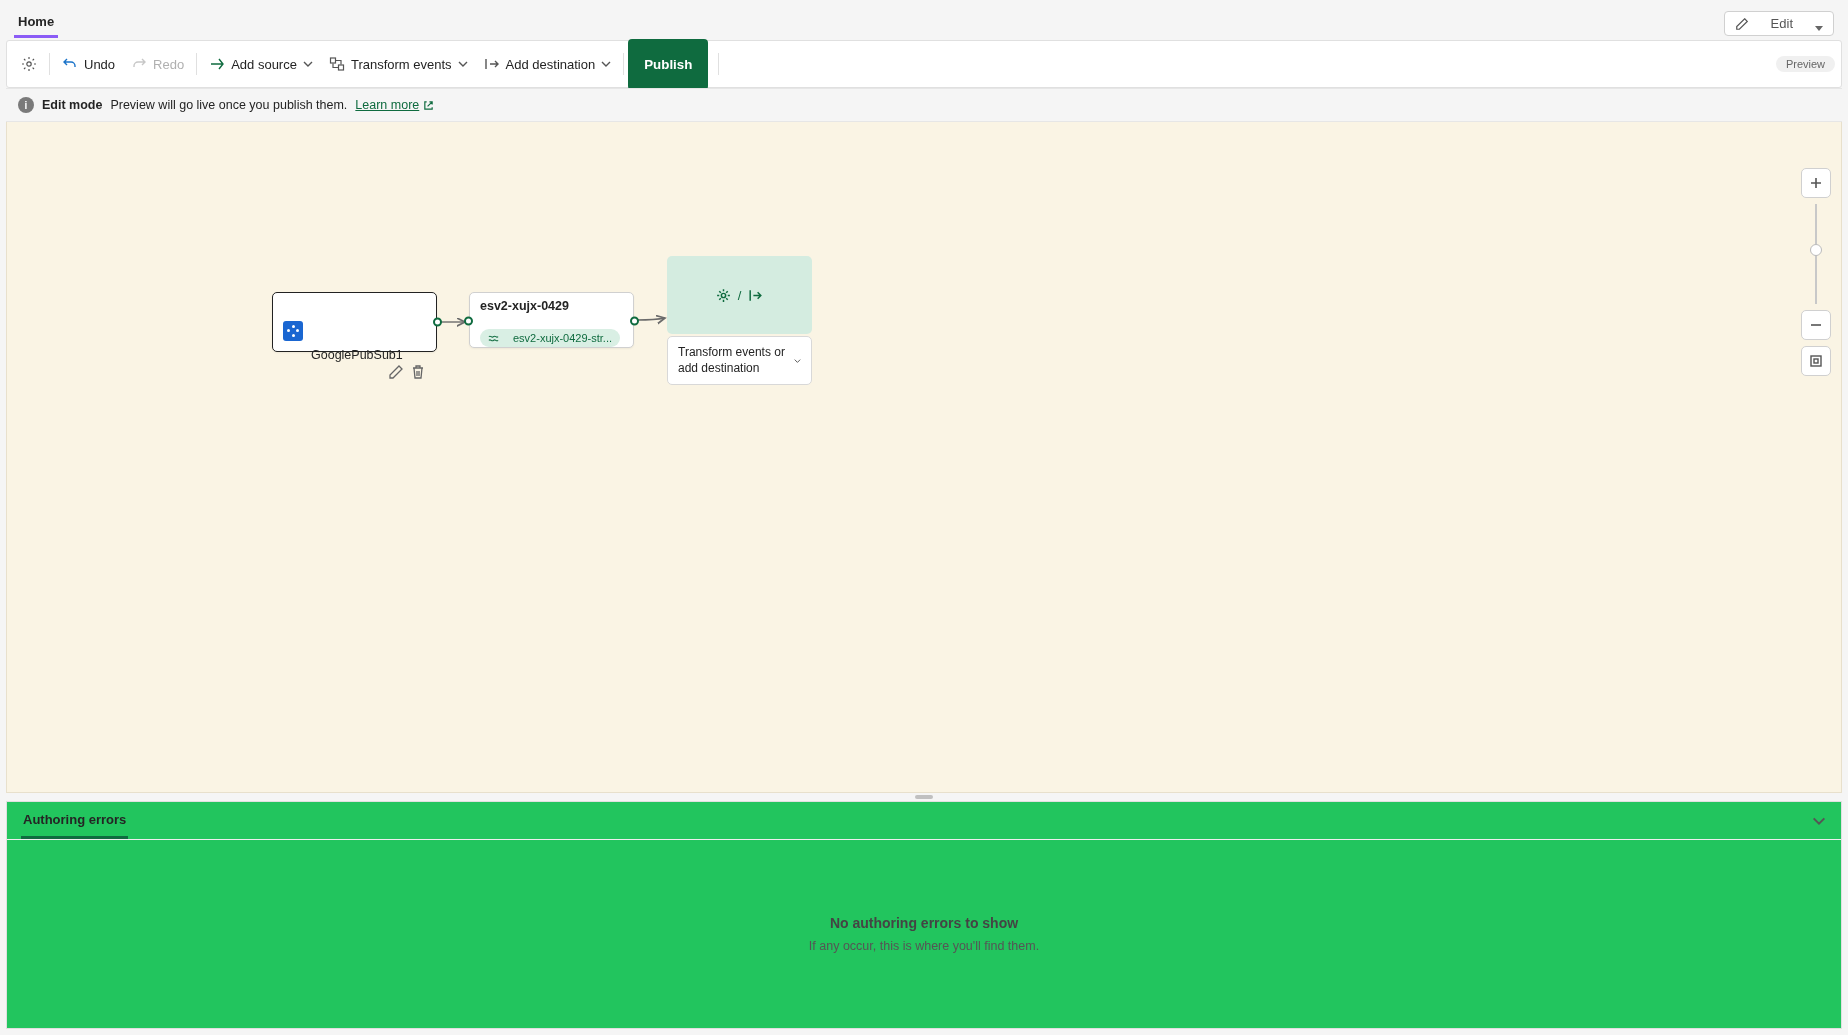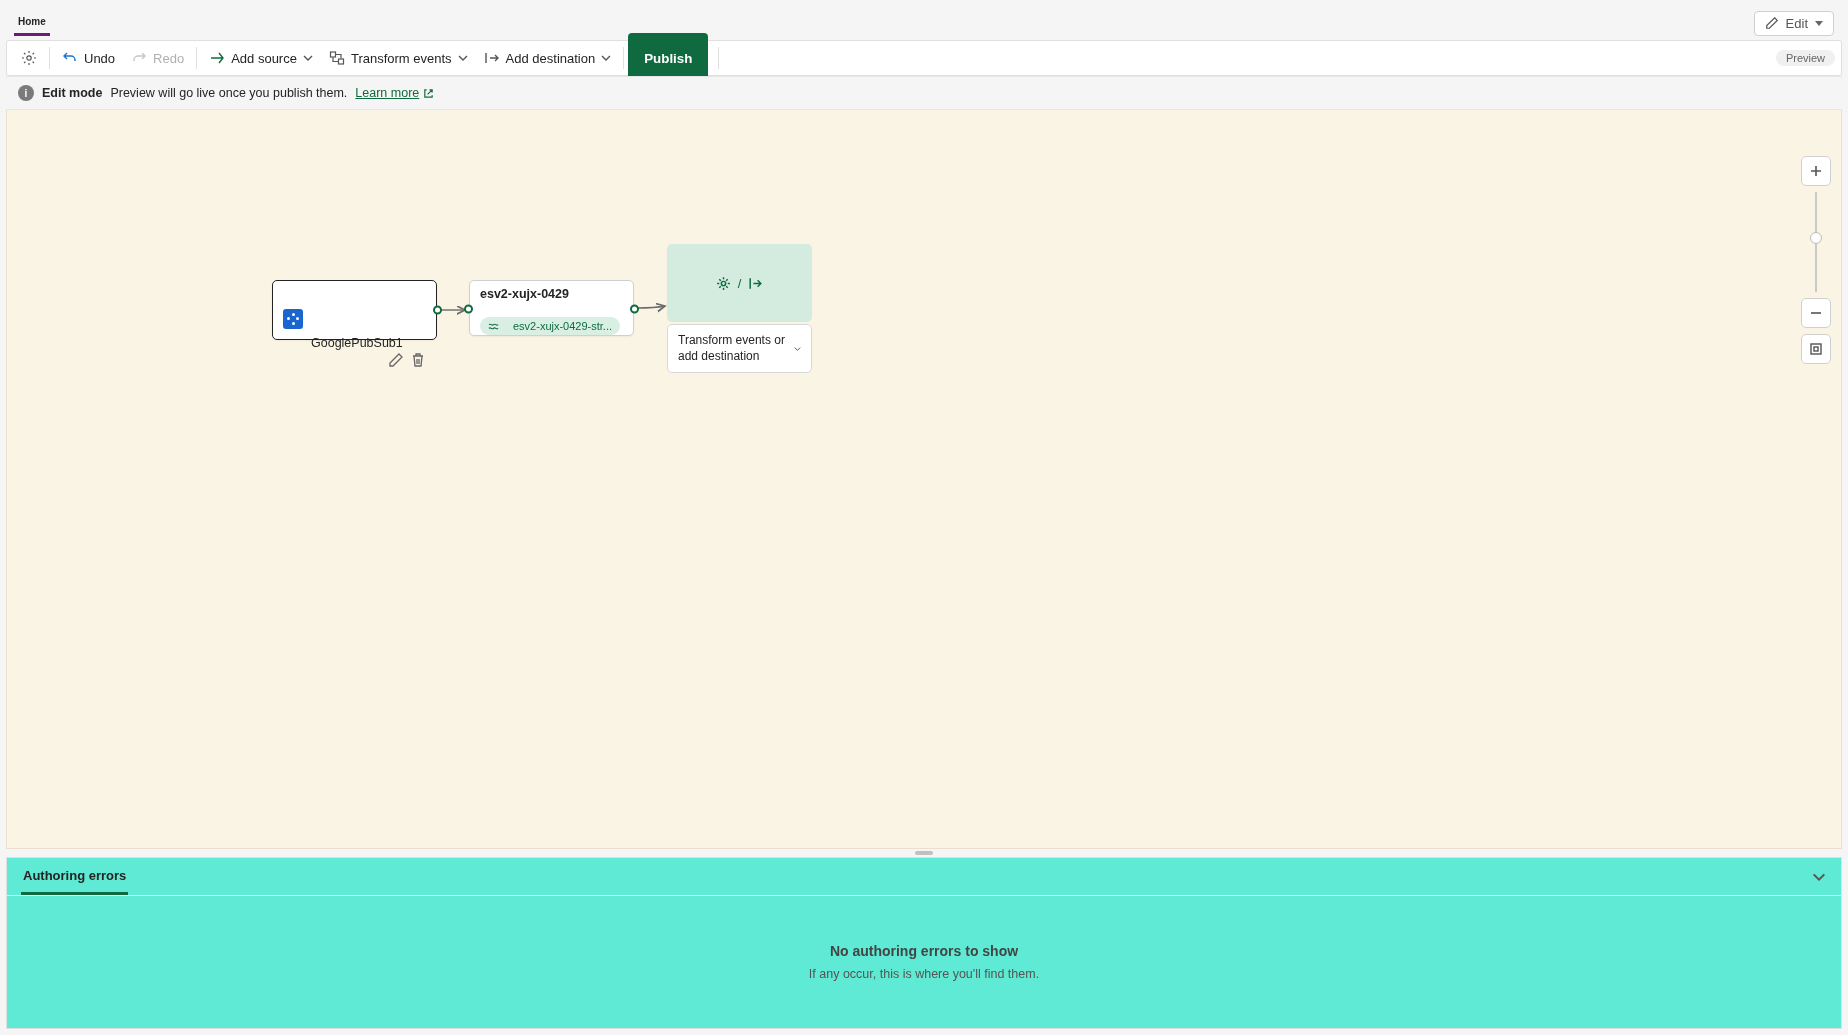--- a/index.html
+++ b/index.html
@@ -1,27 +1,27 @@
 <!DOCTYPE html>
 <html><head>
 <meta charset="utf-8">
 <style>
   * { box-sizing: border-box; margin: 0; padding: 0; }
   html, body { width: 100%; height: 100%; font-family: "Segoe UI", Tahoma, sans-serif; font-size: 13px; color: #242424; background: #f5f5f5; }
   .app { display: flex; flex-direction: column; width: 100%; height: 100vh; background: #f5f5f5; padding: 6px; }
 
   
   .tabs-row { display: flex; align-items: center; justify-content: space-between; height: 34px; padding: 0 8px; }
-  .tab-home { font-weight: 600; font-size: 10px; padding: 6px 4px; border-bottom: 3px solid #701a75; }
-  .edit-dd { display: flex; align-items: center; gap: 7px; border: 1px solid #d0d0d0; background: #fff; border-radius: 4px; padding: 4px 10px; cursor: pointer; color:#555;}
+  .tab-home { font-weight: 600; font-size: 13px; padding: 6px 4px; border-bottom: 3px solid #8b5cf6; }
+  .edit-dd { display: flex; align-items: flex-end; gap: 22px; border: 1px solid #d0d0d0; background: #fff; border-radius: 4px; padding: 4px 10px; cursor: pointer; color:#555;}
   .edit-dd svg { width: 14px; height: 14px; }
   .caret-down { width: 0; height: 0; border-left: 4px solid transparent; border-right: 4px solid transparent; border-top: 5px solid #666; }
 
   
-  .toolbar { display: flex; align-items: center; height: 36px; background: #fff; border: 1px solid #e0e0e0; border-radius: 3px; padding: 0 6px; margin: 0; }
+  .toolbar { display: flex; align-items: center; height: 48px; background: #fff; border: 1px solid #e0e0e0; border-radius: 3px; padding: 0 6px; margin: 0; }
   .tb-btn { display: flex; align-items: center; gap: 6px; padding: 6px 8px; border: none; background: transparent; cursor: pointer; font-size: 13px; color: #242424; border-radius: 3px; }
   .tb-btn.disabled { color: #b0b0b0; cursor: default; }
   .tb-sep { width: 1px; height: 22px; background: #e0e0e0; margin: 0 4px; }
   .tb-icon { width: 16px; height: 16px; flex: 0 0 auto; }
   .chev { width: 10px; height: 10px; }
   .publish-btn { background: #0f6b3f; color: #fff; font-weight: 600; padding: 18px 16px; border: none; border-radius: 4px; cursor: pointer; }
   .tb-spacer { flex: 1; }
   .preview-pill { font-size: 11px; color: #666; background: #f0f0f0; border-radius: 10px; padding: 2px 10px; }
 
   
@@ -75,21 +75,21 @@
   .zoom-btn { width:30px; height:30px; border:1px solid #d0d0d0; background:#fff; border-radius:5px; display:flex; align-items:center; justify-content:center; cursor:pointer; color:#555;}
   .zoom-track { width:2px; height:100px; background:#c8c8c8; position:relative; margin:6px 0;}
   .zoom-thumb { position:absolute; left:-5px; top:40px; width:12px; height:12px; border:1px solid #bbb; background:#fff; border-radius:50%;}
   .zoom-btn + .zoom-btn{margin-top:6px;}
 
   
   .resize-handle { height:8px; background:transparent; display:flex; align-items:center; justify-content:center; cursor:row-resize;}
   .resize-handle .grip{ width:18px; height:4px; background:#c0c0c0; border-radius:2px;}
 
   
-  .panel { background:#5eead4; border:1px solid #e0e0e0; display:flex; flex-direction:column; height:172px;}
+  .panel { background:#22c55e; border:1px solid #e0e0e0; display:flex; flex-direction:column; height:228px;}
   .panel-tabs { display:flex; align-items:center; justify-content:space-between; padding:0 14px; height:38px; border-bottom:1px solid #eee;}
   .panel-tab { font-size:13px; font-weight:600; padding:9px 2px; border-bottom:3px solid #0f6b3f;}
   .panel-body { flex:1; display:flex; flex-direction:column; align-items:center; justify-content:center; gap:8px; color:#444;}
   .panel-body .hd { font-weight:600; font-size:14px;}
   .panel-body .sub { font-size:12.5px; color:#555;}
   .collapse-chev{cursor:pointer;color:#555;}
 </style>
 </head>
 <body>
 

